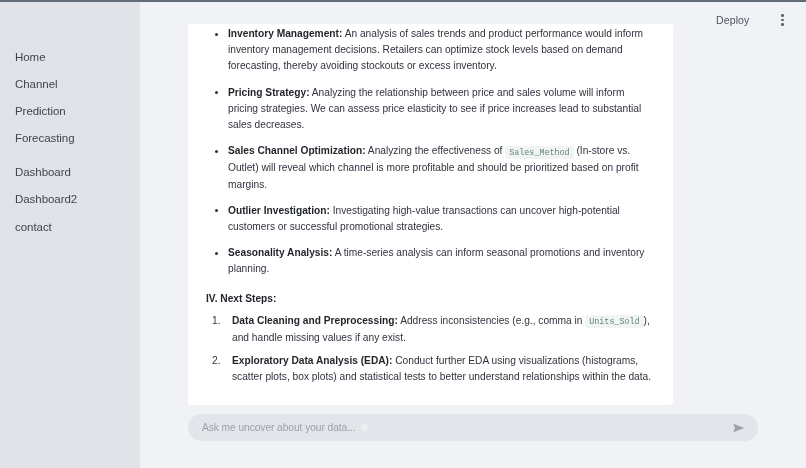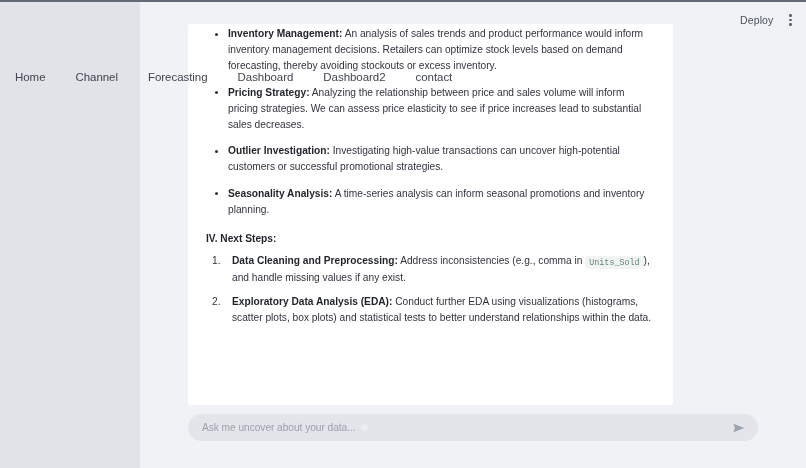--- a/index.html
+++ b/index.html
@@ -42,21 +42,21 @@
     padding: 0 9px;
     display: flex;
     align-items: center;
     border-radius: 5px;
     font-size: 11.5px;
     color: #41454f;
     letter-spacing: -0.05px;
     cursor: pointer;
   }
 
-  .nav-list { display: flex; flex-direction: row; gap: 0px; margin-top: 20px; }
+  .nav-list { display: flex; flex-direction: column; gap: 0px; }
 
   .nav-item.active {
     background: #d4d6de;
     font-weight: bold;
     color: #2b2f38;
   }
 
   
   .main {
     position: absolute;
@@ -67,22 +67,22 @@
   }
 
   .header {
     position: absolute;
     top: 0; right: 0;
     width: 100%;
     height: 36px;
     display: flex;
     align-items: center;
     justify-content: flex-end;
-    padding-right: 12px;
-    gap: 14px;
+    padding-right: 20px;
+    gap: 30px;
   }
 
   .deploy-btn {
     font-size: 10.5px;
     color: #4b525e;
     letter-spacing: 0.1px;
     cursor: pointer;
   }
 
   .kebab {
@@ -224,20 +224,23 @@
 <aside class="sidebar">
   <nav class="nav-list">
     <div class="nav-item">
       <span>Home</span>
     </div>
     <div style="height:6.3px"></div>
     <div class="nav-item">
       <span>Channel</span>
     </div>
     <div style="height:6.3px"></div>
+    <div class="nav-item">
+      <span>Prediction</span>
+    </div>
     <div style="height:6.3px"></div>
     <div class="nav-item">
       <span>Forecasting</span>
     </div>
     <div style="height:6.3px"></div>
     <div style="height:6.3px"></div>
     <div class="nav-item">
       <span>Dashboard</span>
     </div>
     <div style="height:6.3px"></div>
@@ -266,20 +269,23 @@
     <div class="card-inner doc">
 
       <ul class="bullets">
         <li>
           <b>Inventory Management:</b><span> An analysis of sales trends and product performance would inform inventory management decisions. Retailers can optimize stock levels based on demand forecasting, thereby avoiding stockouts or excess inventory.</span>
         </li>
         <li>
           <b>Pricing Strategy:</b><span> Analyzing the relationship between price and sales volume will inform pricing strategies. We can assess price elasticity to see if price increases lead to substantial sales decreases.</span>
         </li>
         <li>
+          <b>Sales Channel Optimization:</b><span> Analyzing the effectiveness of </span><code class="chip">Sales_Method</code><span> (In-store vs. Outlet) will reveal which channel is more profitable and should be prioritized based on profit margins.</span>
+        </li>
+        <li>
           <b>Outlier Investigation:</b><span> Investigating high-value transactions can uncover high-potential customers or successful promotional strategies.</span>
         </li>
         <li>
           <b>Seasonality Analysis:</b><span> A time-series analysis can inform seasonal promotions and inventory planning.</span>
         </li>
       </ul>
 
       <div class="sec-head">IV. Next Steps:</div>
 
       <ol class="steps">

